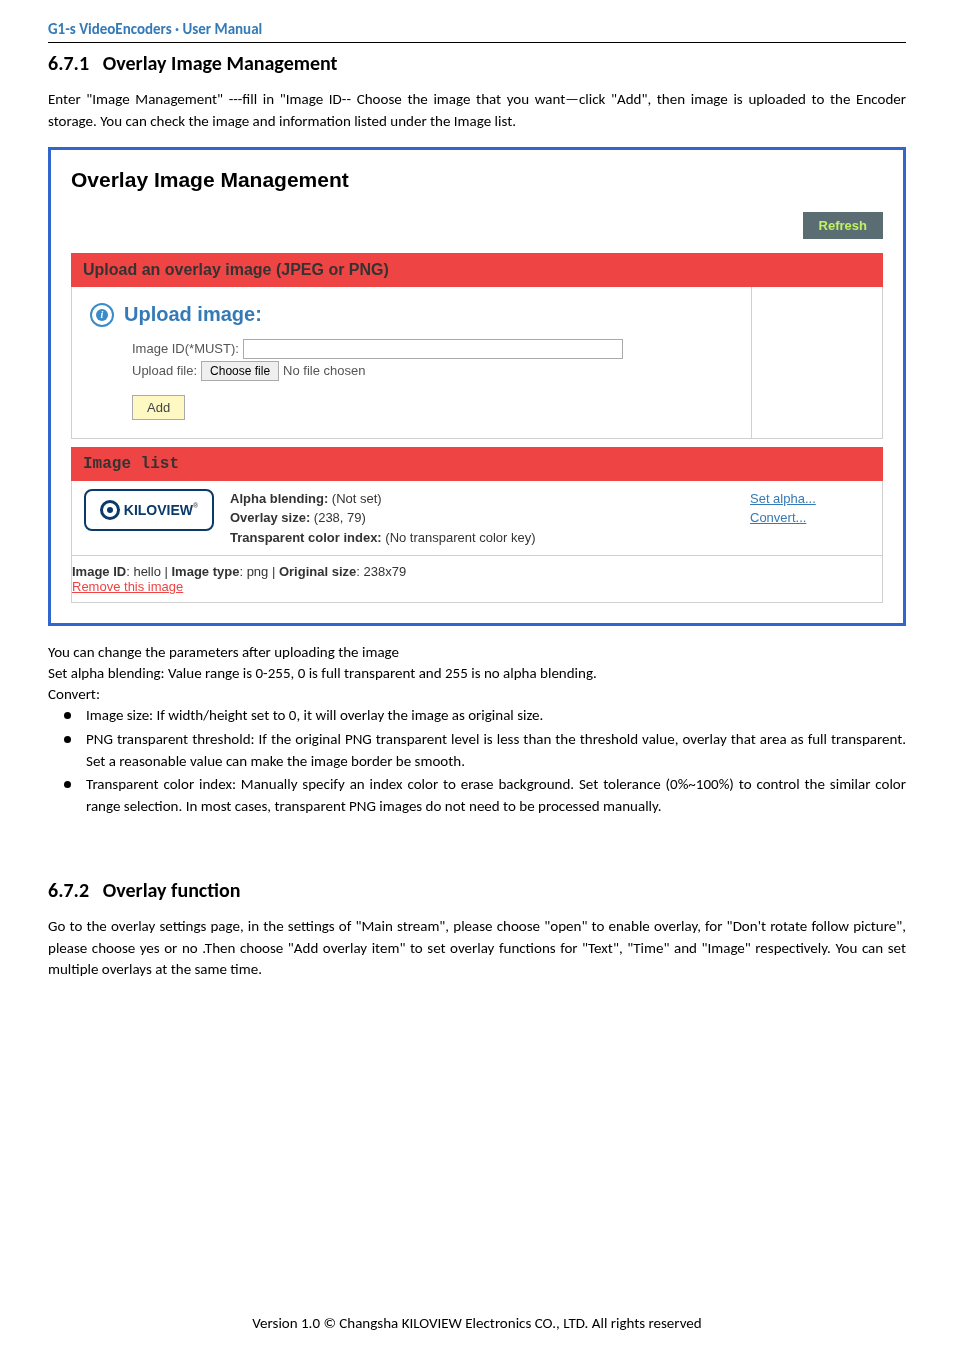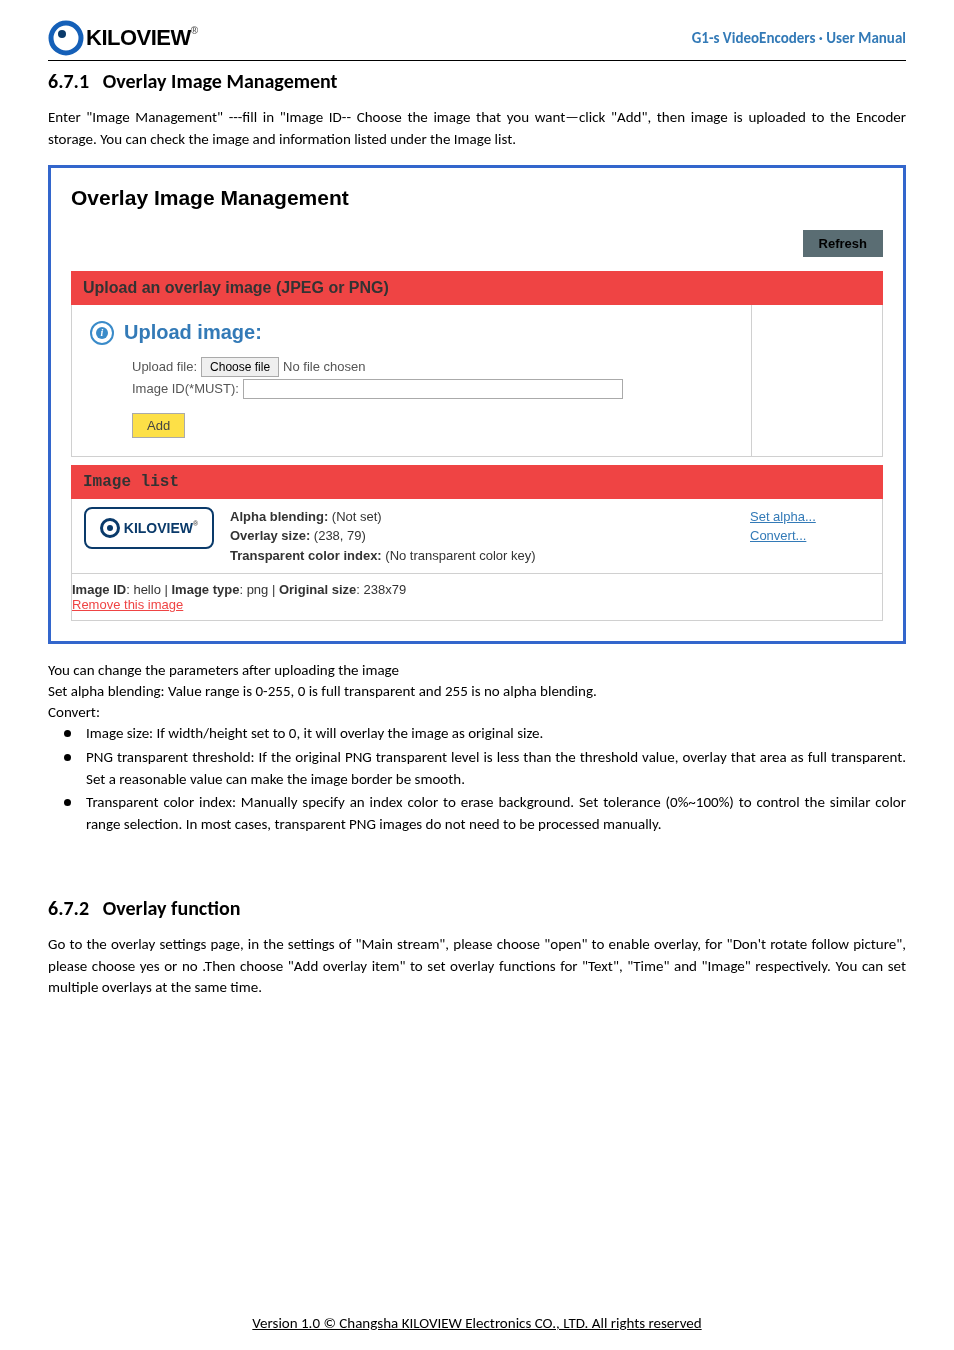--- a/index.html
+++ b/index.html
@@ -71,21 +71,21 @@
       font-family: Arial, sans-serif;
       margin-bottom: 20px;
     }
     .refresh-row {
       display: flex;
       justify-content: flex-end;
       margin-bottom: 14px;
     }
     .btn-refresh {
       background: #5a6d73;
-      color: #000000;
+      color: #bef264;
       font-size: 13px;
       padding: 6px 16px;
       border: none;
       font-family: Arial, sans-serif;
       font-weight: bold;
     }
     .gray-header {
       background: #ef4444;
       padding: 8px 12px;
       font-weight: bold;
@@ -161,21 +161,21 @@
       border: 1px solid #aaa;
       font-size: 12px;
       padding: 2px 8px;
       font-family: Arial, sans-serif;
     }
     .no-file {
       font-size: 13px;
       color: #555;
     }
     .add-btn {
-      background: #fde047;
+      background: #fef9c3;
       border: 1px solid #aaa;
       font-size: 13px;
       padding: 4px 14px;
       margin-left: 42px;
       margin-top: 12px;
       font-family: Arial, sans-serif;
       color: #444;
     }
     .image-list-hdr {
       margin-top: 8px;
@@ -276,40 +276,30 @@
       height: 7px;
       background: #000;
       border-radius: 50%;
     }
     .footer {
       position: absolute;
       bottom: 18px;
       width: 100%;
       text-align: center;
       font-size: 15px;
-      text-decoration: underline;
     }
     .section2 {
       margin-top: 60px;
     }
   </style>
 </head>
 <body>
 
 <div class="page">
   <div class="header">
-    <div class="logo-wrap">
-      <div class="logo-icon">
-        <svg viewBox="0 0 36 36" width="36" height="36">
-          <circle cx="18" cy="18" r="15" fill="none" stroke="#1560b8" stroke-width="5"></circle>
-          <circle cx="14" cy="14" r="4" fill="#0a3a6a"></circle>
-        </svg>
-      </div>
-      <span class="logo-text"><span>KILOVIEW</span><span class="logo-reg">®</span></span>
-    </div>
     <div class="header-right">G1-s VideoEncoders · User Manual</div>
   </div>
 
   <div class="section-num-title">
     <span>6.7.1</span>&nbsp;&nbsp;&nbsp;<span>Overlay Image Management</span>
   </div>
 
   <div class="body-para">Enter "Image Management" ---fill in "Image ID-- Choose the image that you want—click "Add", then image is uploaded to the Encoder storage. You can check the image and information listed under the Image list.</div>
 
   <div class="screenshot-box">
@@ -320,27 +310,27 @@
     <div class="gray-header">Upload an overlay image (JPEG or PNG)</div>
     <div class="upload-panel">
       <div class="upload-left">
         <div class="upload-title-row">
           <div class="info-icon">
               <div class="info-icon-inner">i</div>
             </div>
           <div class="upload-title">Upload image:</div>
         </div>
         <div class="form-row">
+          <span>Image ID(*MUST):</span>
+          <input class="text-input" type="text" value="" style="">
+        </div>
+        <div class="form-row">
           <span>Upload file:</span>
           <button class="choose-file-btn">Choose file</button>
           <span class="no-file">No file chosen</span>
-        </div>
-        <div class="form-row">
-          <span>Image ID(*MUST):</span>
-          <input class="text-input" type="text" value="" style="">
         </div>
         <button class="add-btn">Add</button>
       </div>
       <div class="upload-right"></div>
     </div>
 
     <div class="gray-header image-list-hdr">Image list</div>
 
     <div class="img-row">
       <div class="thumb">

